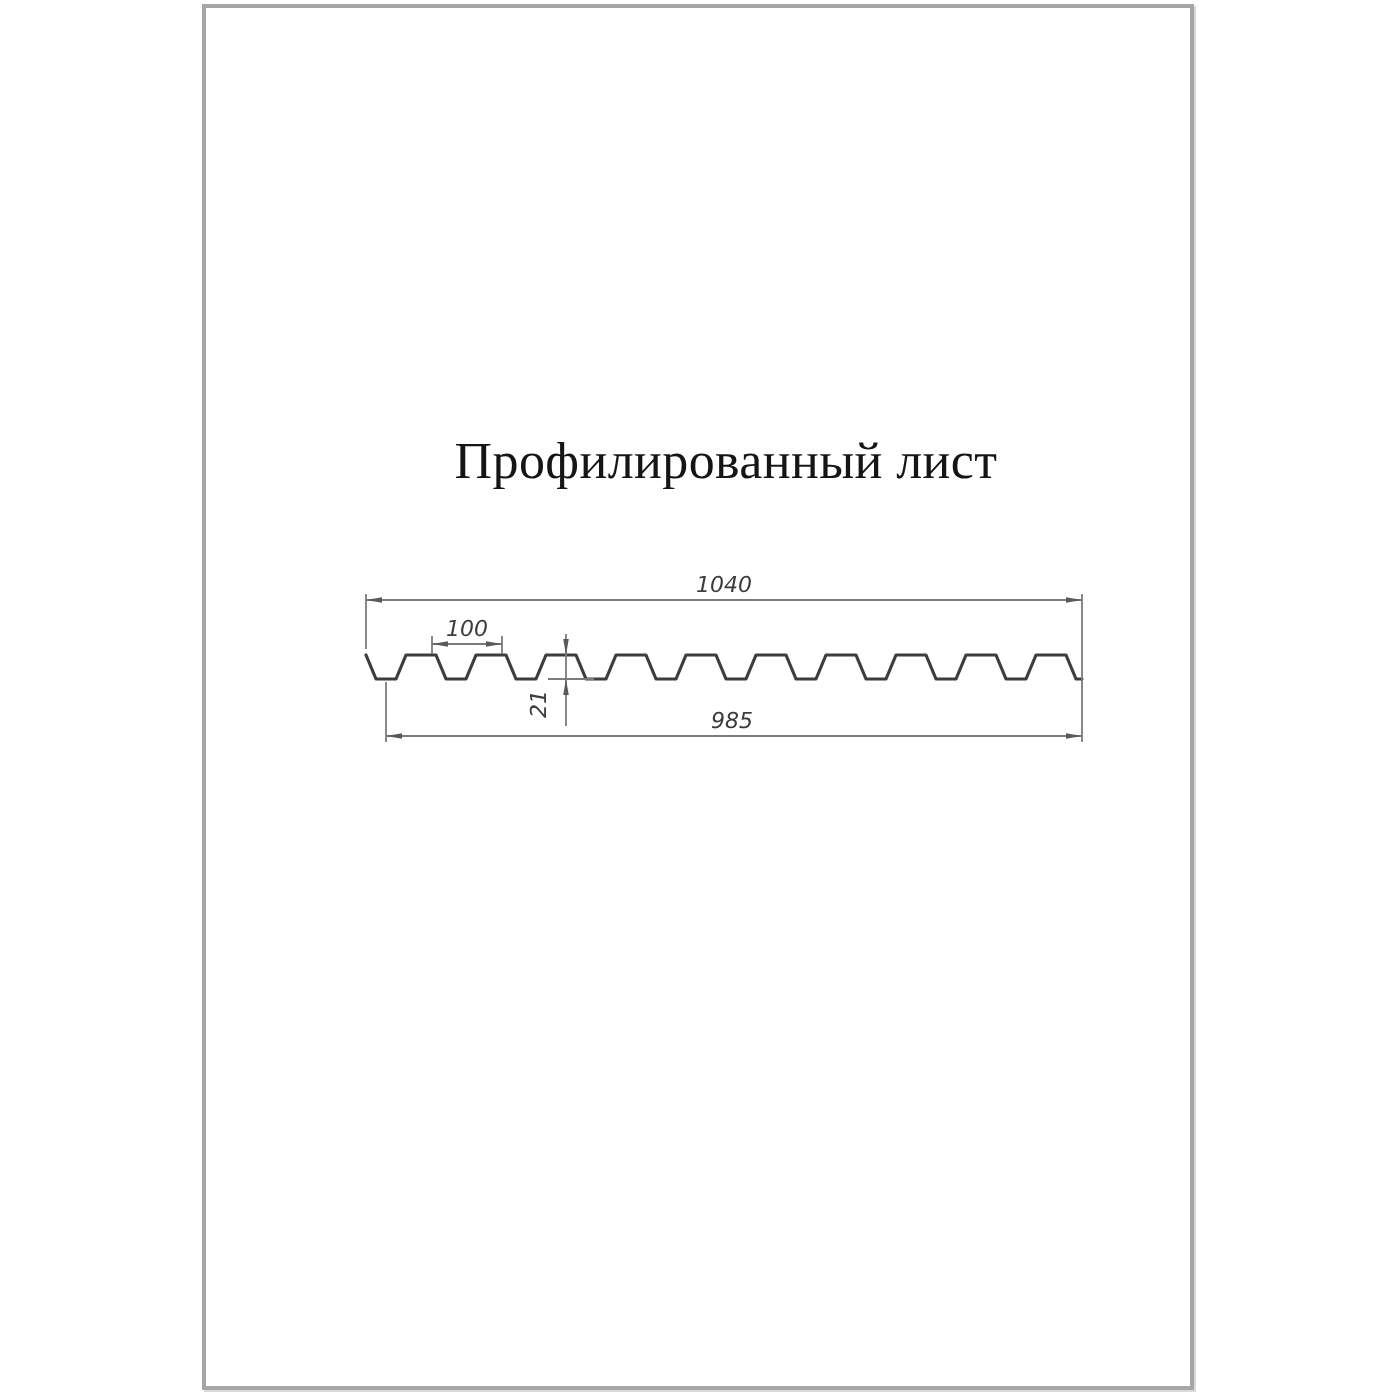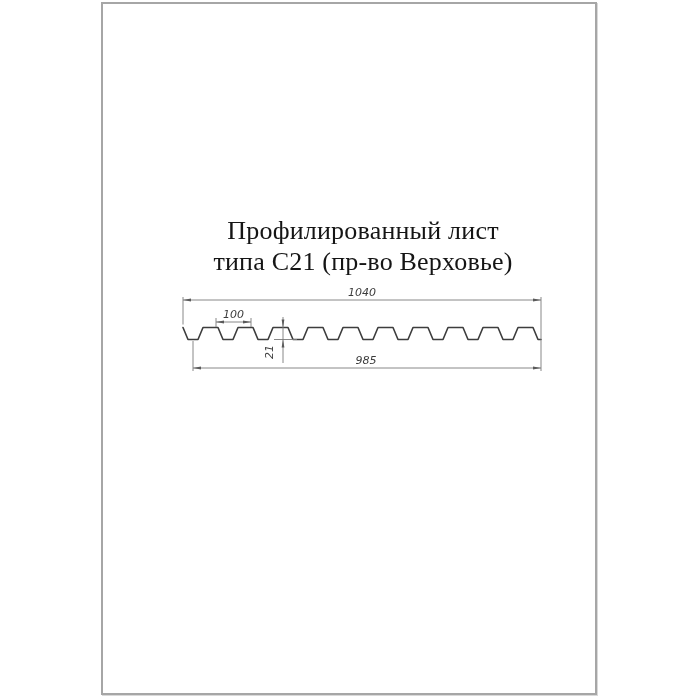--- a/index.html
+++ b/index.html
@@ -67,21 +67,20 @@
 </style>
 </head>
 <body>
 
 <div class="canvas">
 
   <div class="sheet"></div>
 
   <div class="title">
     <div>Профилированный лист</div>
-    <div>типа С21 (пр-во Верховье)</div>
   </div>
 
   <svg class="drawing" width="420" height="105" viewBox="150 275 420 105" xmlns="http://www.w3.org/2000/svg">
 
     <path class="profile-line" d="M183,327.5 L188,339.5 L198,339.5
          L203,327.5 L218,327.5 L223,339.5 L233,339.5
          L238,327.5 L253,327.5 L258,339.5 L268,339.5
          L273,327.5 L288,327.5 L293,339.5 L303,339.5
          L308,327.5 L323,327.5 L328,339.5 L338,339.5
          L343,327.5 L358,327.5 L363,339.5 L373,339.5

